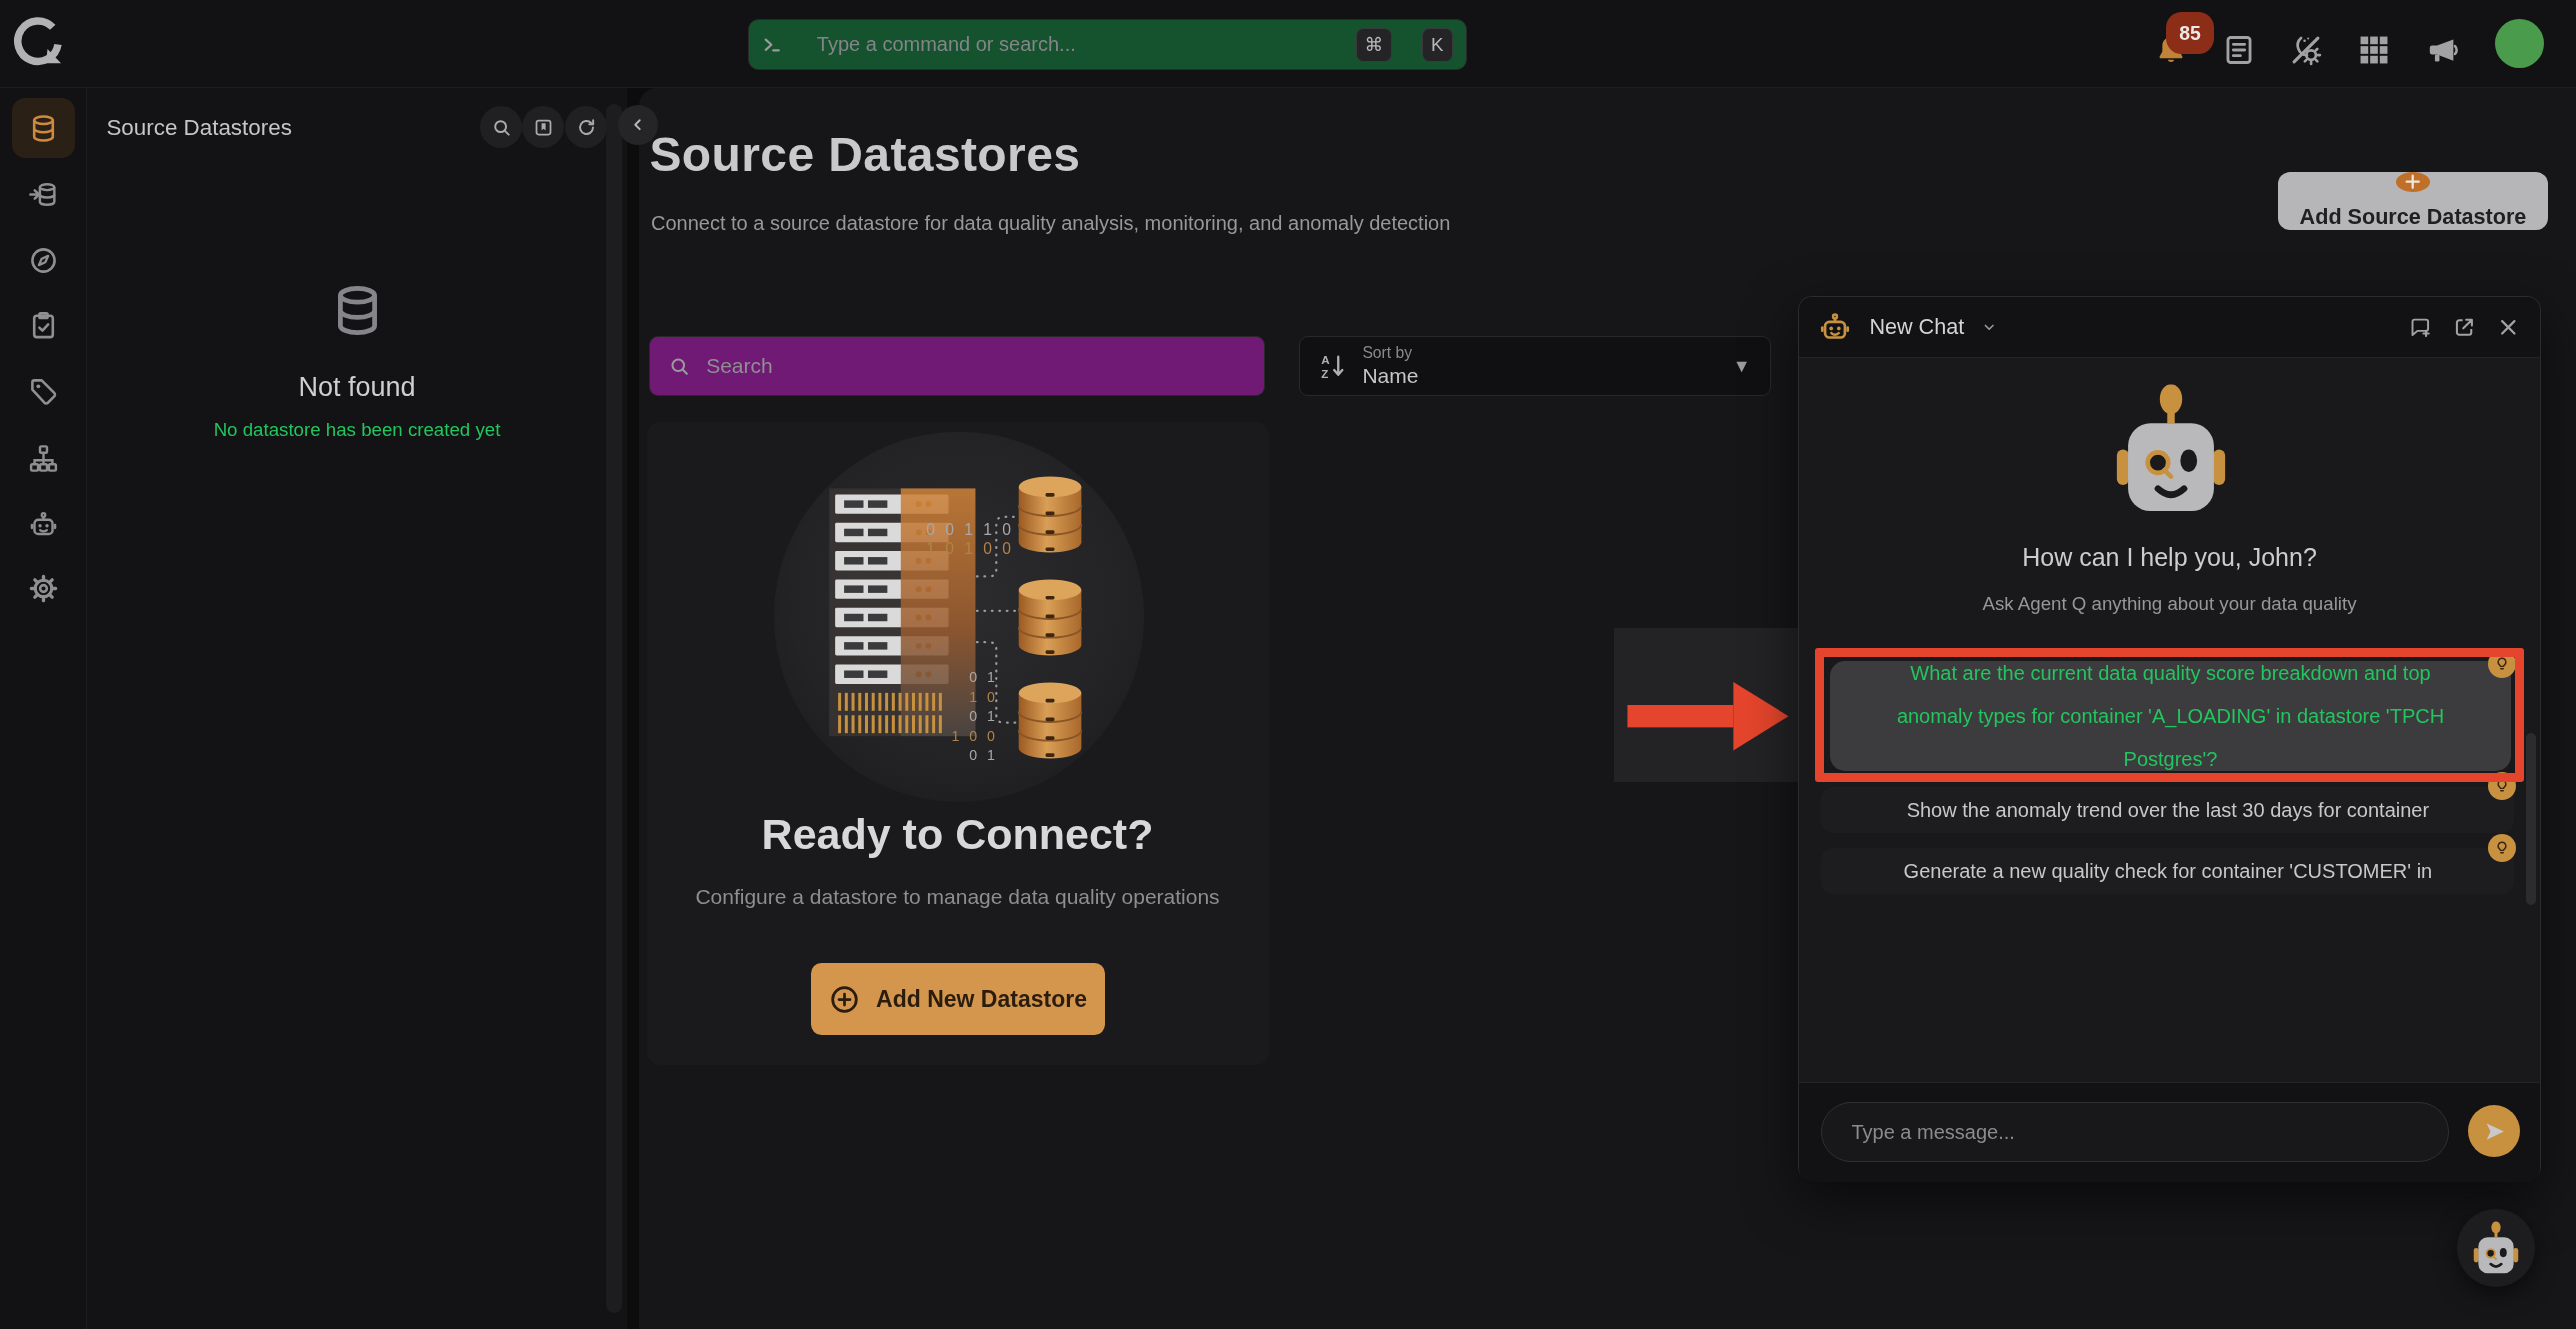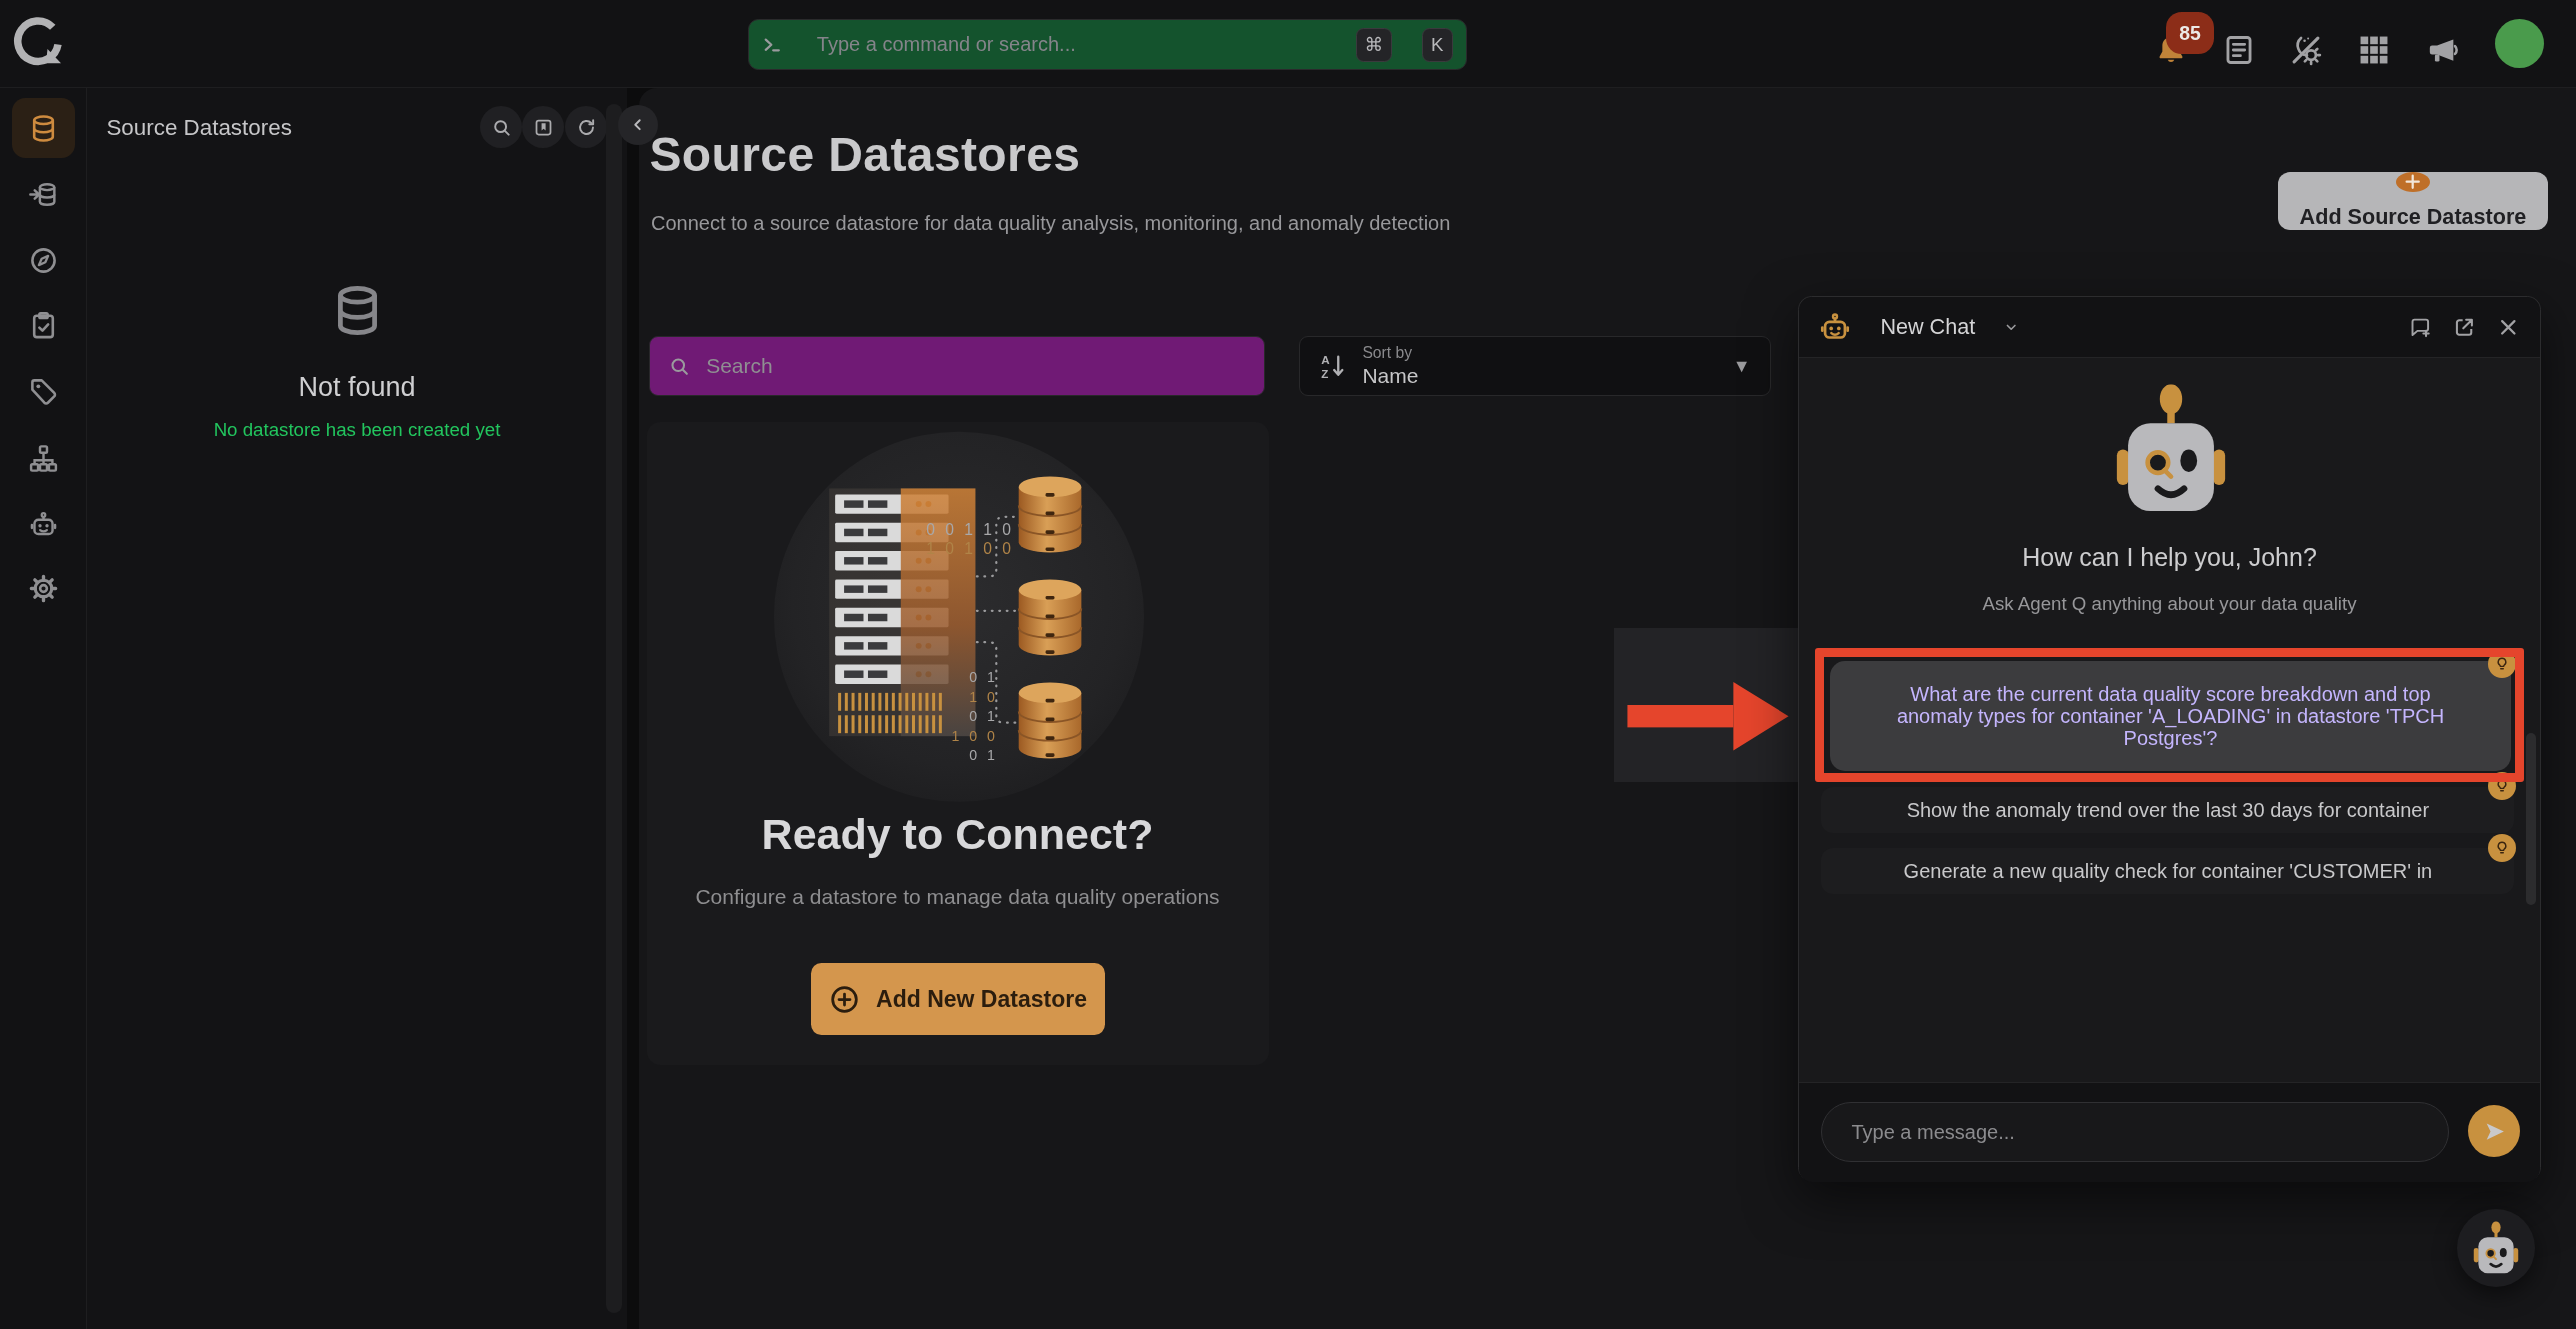--- a/index.html
+++ b/index.html
@@ -59,31 +59,31 @@
   .card{position:absolute;left:7.5px;top:334px;width:622px;height:643px;background:#1a1a1c;border-radius:13.4px;}
   .card-illo{position:absolute;left:118px;top:7.5px;}
   .card-title{position:absolute;left:0;top:388px;width:100%;text-align:center;font-size:43px;font-weight:bold;color:#d8d8da;}
   .card-sub{position:absolute;left:0;top:463px;width:100%;text-align:center;font-size:21px;color:#8e8e90;}
   .card-btn{position:absolute;left:164px;top:541px;width:294px;height:72px;border-radius:10.4px;background:#d4964d;display:flex;align-items:center;justify-content:center;gap:15px;cursor:pointer;}
   .card-btn svg{width:33px;height:33px;color:#2b1d0e;}
   .card-btn span{font-size:23px;font-weight:bold;color:#2b1d0e;}
 
   
   .chatpanel{position:absolute;left:1798px;top:296px;width:743px;height:885px;background:#19191b;border:0.7px solid #2c2c2e;border-radius:13.4px;box-shadow:0 18px 52px rgba(0,0,0,.55);z-index:20;}
-  .chat-header{position:absolute;left:0;top:0;width:100%;height:61px;background:#121214;border-bottom:0.7px solid #242426;border-radius:13.4px 13.4px 0 0;display:flex;align-items:center;padding:0 19.4px;gap:28px;}
+  .chat-header{position:absolute;left:0;top:0;width:100%;height:61px;background:#121214;border-bottom:0.7px solid #242426;border-radius:13.4px 13.4px 0 0;display:flex;align-items:center;padding:0 19.4px;gap:17px;}
   .chat-header .bot-ic{width:34px;height:34px;color:#c8913f;}
   .chat-title{font-size:21.6px;color:#d4d4d6;}
   .chat-chev{width:16.4px;height:16.4px;color:#9a9a9d;cursor:pointer;}
   .chat-hbtns{margin-left:auto;display:flex;align-items:center;gap:19.4px;color:#a2a2a5;}
   .chat-hbtns svg{width:24.6px;height:24.6px;cursor:pointer;}
   .chat-bot-illo{position:absolute;left:316px;top:87px;width:112px;height:131px;}
   .chat-greet{position:absolute;left:0;top:246px;width:100%;text-align:center;font-size:25px;color:#cdcdcf;}
   .chat-subgreet{position:absolute;left:0;top:296px;width:100%;text-align:center;font-size:18.7px;color:#97979a;}
   .chip{position:absolute;background:#1d1d1f;border-radius:12px;display:flex;align-items:center;justify-content:center;text-align:center;color:#c8c8ca;font-size:20px;cursor:pointer;z-index:10;}
-  .chip1{left:31px;top:364px;width:681px;height:110px;background:#3c3c3e;border-radius:15px;color:#c4b5fd;line-height:22px;padding:0 52px;font-weight:500;}
+  .chip1{left:31px;top:364px;width:681px;height:110px;background:#3c3c3e;border-radius:15px;color:#22c55e;line-height:43px;padding:0 52px;font-weight:500;}
   .chip2{left:22.4px;top:490px;width:693px;height:46px;}
   .chip3{left:22.4px;top:551px;width:693px;height:46px;}
   .bulb-badge{position:absolute;width:28px;height:28px;border-radius:50%;background:#c8913f;display:flex;align-items:center;justify-content:center;color:#3a2510;z-index:30;}
   .bulb-badge svg{width:18px;height:18px;}
   .chat-scroll{position:absolute;left:727px;top:436px;width:10.4px;height:172px;border-radius:5.2px;background:#2c2c2e;cursor:pointer;}
   .chat-footer{position:absolute;left:0;top:785px;width:100%;height:100px;background:#121214;border-top:0.7px solid #242426;border-radius:0 0 13.4px 13.4px;}
   .msg-input{position:absolute;left:22.4px;top:19.4px;width:628px;height:60px;border-radius:30px;background:#18181a;border:0.7px solid #303033;display:flex;align-items:center;padding:0 27px;}
   .msg-input input{flex:1;background:transparent;border:none;outline:none;font-size:20px;color:#cfcfd1;}
   .msg-input input::placeholder{color:#8b8b8e;}
   .send-btn{position:absolute;left:669px;top:22.4px;width:52px;height:52px;border-radius:50%;background:#c8913f;display:flex;align-items:center;justify-content:center;color:#c9c9cb;cursor:pointer;}

